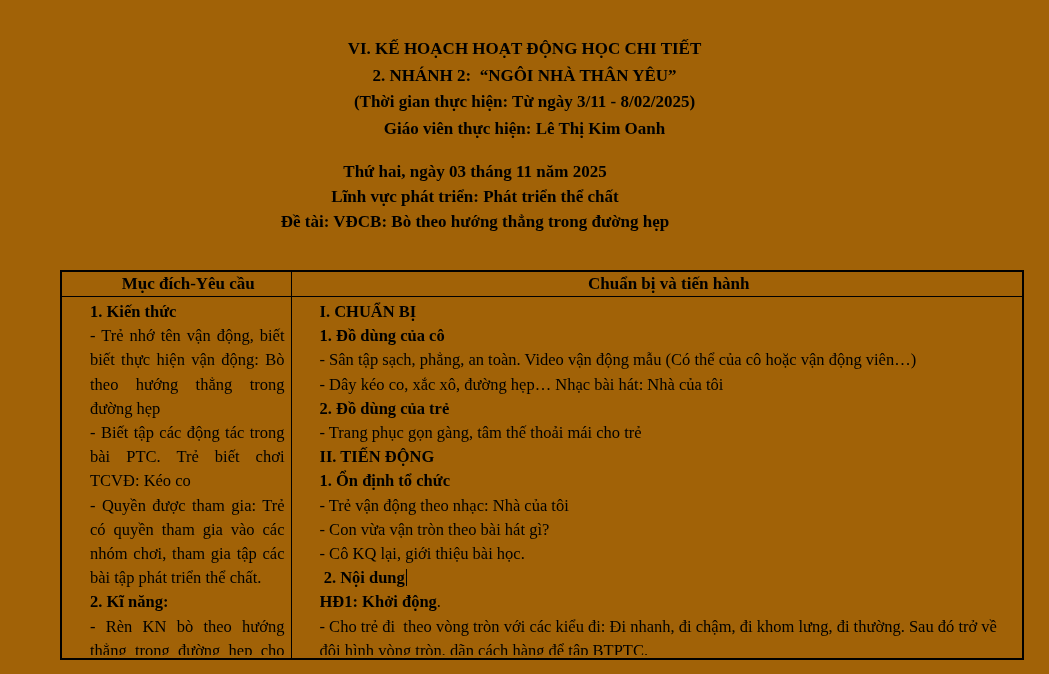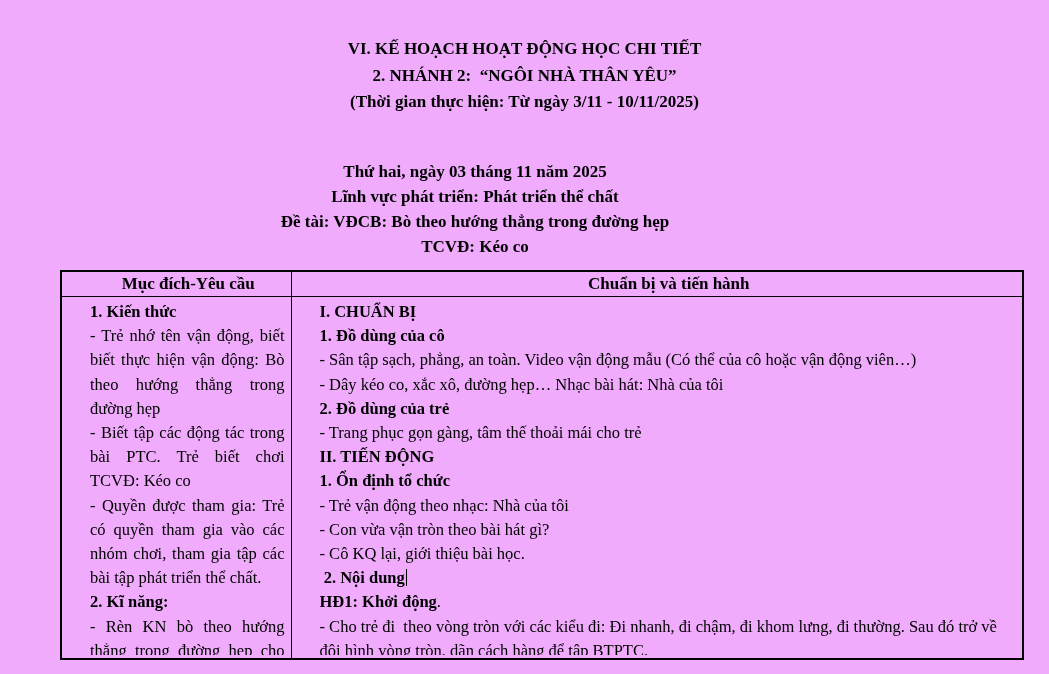--- a/index.html
+++ b/index.html
@@ -4,21 +4,21 @@
 <style>
   html, body {
     margin: 0;
     padding: 0;
     background: #ffffff;
   }
   .canvas {
     position: relative;
     width: 1049px;
     height: 674px;
-    background: #f0abfc;
+    background: #a16207;
     overflow: hidden;
     font-family: "Liberation Serif", "DejaVu Serif", serif;
     color: #000000;
   }
   .title-block {
     position: absolute;
     left: 0;
     top: 36px;
     width: 1049px;
     text-align: center;
@@ -93,28 +93,28 @@
   }
 </style>
 </head>
 <body>
 
 <div class="canvas">
 
   <div class="title-block">
       <div class="line">VI. KẾ HOẠCH HOẠT ĐỘNG HỌC CHI TIẾT</div>
       <div class="line">2. NHÁNH 2:  “NGÔI NHÀ THÂN YÊU”</div>
-      <div class="line">(Thời gian thực hiện: Từ ngày 3/11 - 10/11/2025)</div>
+      <div class="line">(Thời gian thực hiện: Từ ngày 3/11 - 8/02/2025)</div>
+      <div class="line">Giáo viên thực hiện: Lê Thị Kim Oanh</div>
     </div>
 
   <div class="session-block">
       <div class="line">Thứ hai, ngày 03 tháng 11 năm 2025</div>
       <div class="line">Lĩnh vực phát triển: Phát triển thể chất</div>
       <div class="line">Đề tài: VĐCB: Bò theo hướng thẳng trong đường hẹp</div>
-      <div class="line">TCVĐ: Kéo co</div>
     </div>
 
   <table class="plan">
     <colgroup>
       <col style="width:230px">
       <col style="width:732px">
     </colgroup>
     <tbody>
         <tr>
       <th class="hdr">Mục đích-Yêu cầu</th>

